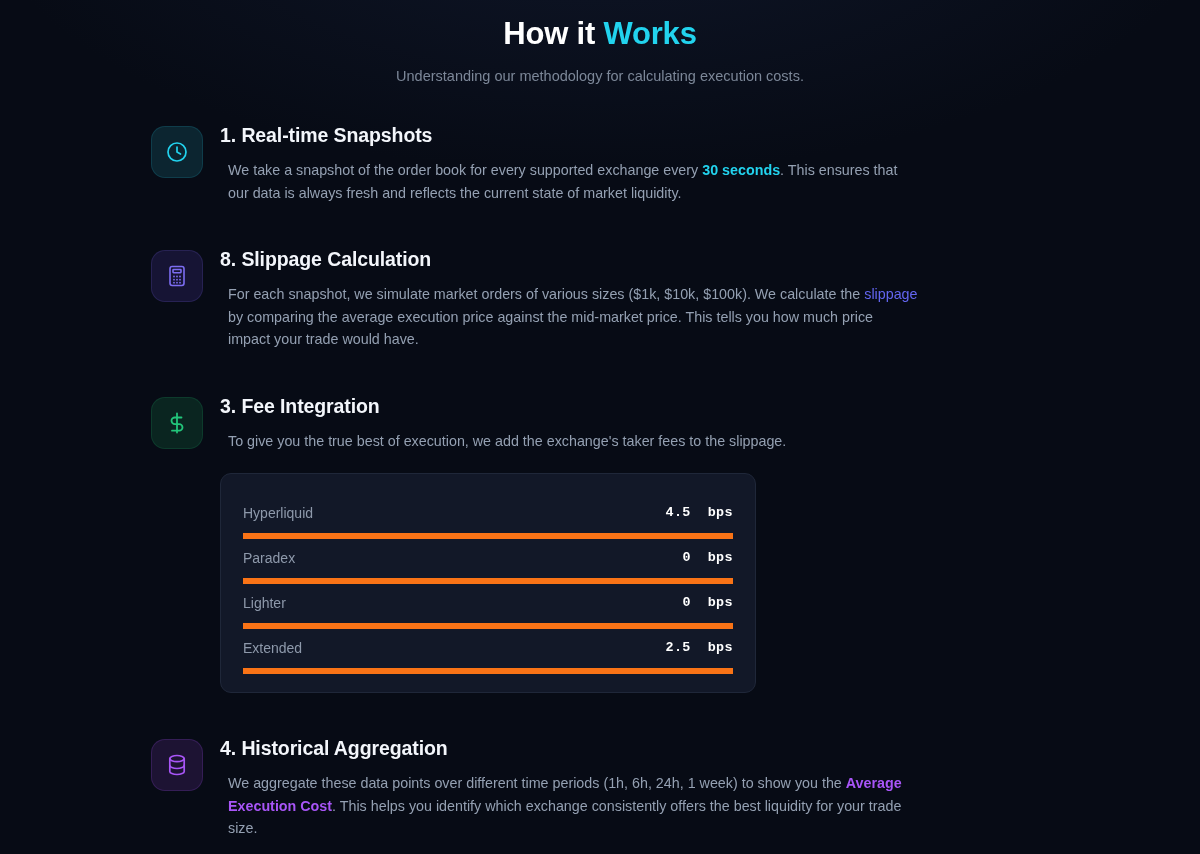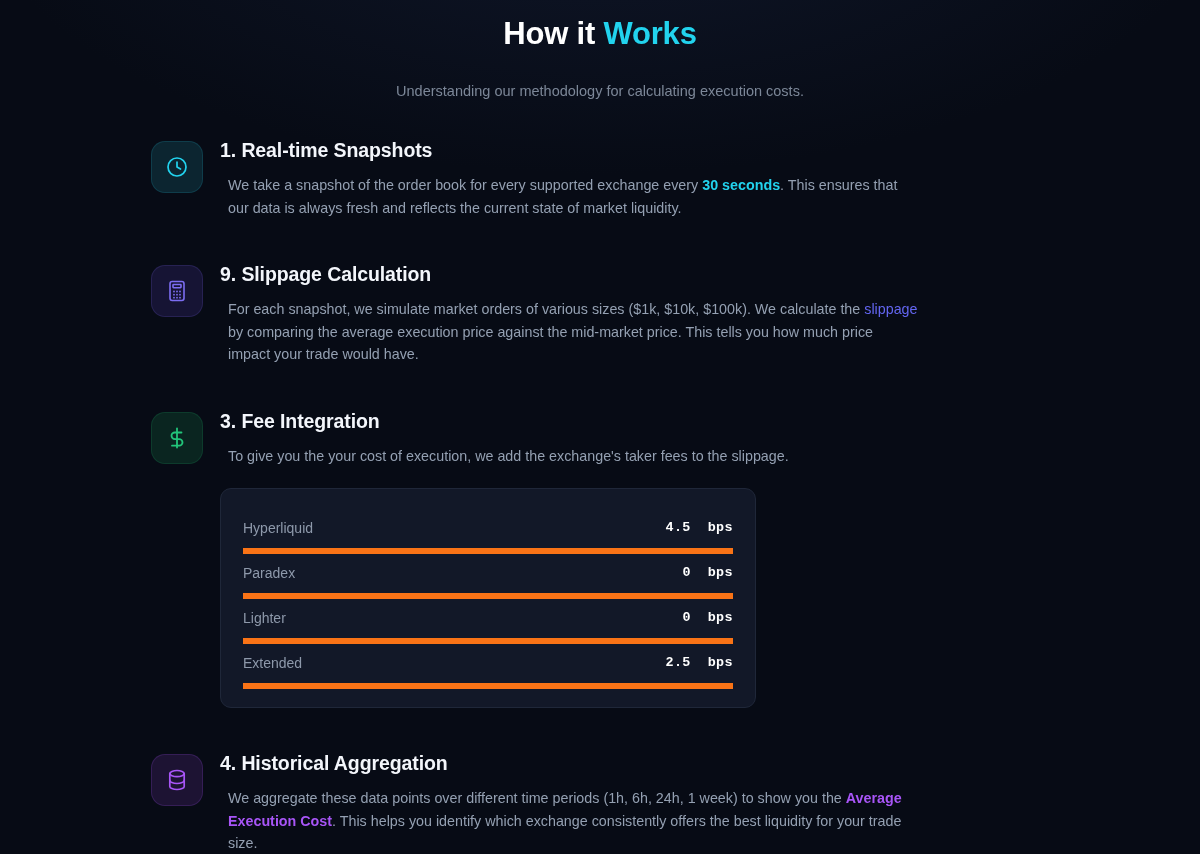--- a/index.html
+++ b/index.html
@@ -28,21 +28,21 @@
   }
   .title {
     font-size: 31px;
     font-weight: bold;
     letter-spacing: -0.2px;
     color: #ffffff;
     line-height: 42px;
   }
   .title .accent { color: #22d3ee; }
   .subtitle {
-    margin-top: 26px;
+    margin-top: 11px;
     font-size: 14.5px;
     color: #7c8798;
     line-height: 20px;
   }
 
   
   .sections {
     margin-top: 36px;
     padding-left: 151px;
     padding-right: 60px;
@@ -182,37 +182,37 @@
             <circle cx="9" cy="15.7" r="0.9" fill="#7c6df2" stroke="none"></circle>
             <circle cx="12" cy="15.7" r="0.9" fill="#7c6df2" stroke="none"></circle>
             <circle cx="15" cy="15.7" r="0.9" fill="#7c6df2" stroke="none"></circle>
             <circle cx="9" cy="18.7" r="0.9" fill="#7c6df2" stroke="none"></circle>
             <circle cx="12" cy="18.7" r="0.9" fill="#7c6df2" stroke="none"></circle>
             <circle cx="15" cy="18.7" r="0.9" fill="#7c6df2" stroke="none"></circle>
           </svg>
         </span>
       </div>
       <div class="section-body">
-        <div class="section-title">9. Slippage Calculation</div>
+        <div class="section-title">8. Slippage Calculation</div>
         <div class="section-text"><span>For each snapshot, we simulate market orders of various sizes ($1k, $10k, $100k). We calculate the </span><span class="hl-indigo">slippage</span><span> by comparing the average execution price against the mid-market price. This tells you how much price impact your trade would have.</span></div>
       </div>
     </div>
 
     <div class="section">
       <div class="icon-box green">
         <span>
           <svg width="24" height="24" viewBox="0 0 24 24" fill="none" stroke="#22c57a" stroke-width="1.8" stroke-linecap="round" stroke-linejoin="round">
             <line x1="12" y1="2.5" x2="12" y2="21.5"></line>
             <path d="M16.5 6.5H9.8a3.3 3.3 0 0 0 0 6.6h4.4a3.3 3.3 0 0 1 0 6.6H7"></path>
           </svg>
         </span>
       </div>
       <div class="section-body">
         <div class="section-title">3. Fee Integration</div>
-        <div class="section-text">To give you the your cost of execution, we add the exchange's taker fees to the slippage.</div>
+        <div class="section-text">To give you the true best of execution, we add the exchange's taker fees to the slippage.</div>
 
         <div class="fee-card">
 
           <div class="fee-row">
             <span class="fee-name">Hyperliquid</span>
             <span class="fee-value">4.5  bps</span>
           </div>
           <div class="fee-row">
             <span class="fee-name">Paradex</span>
             <span class="fee-value">0  bps</span>

